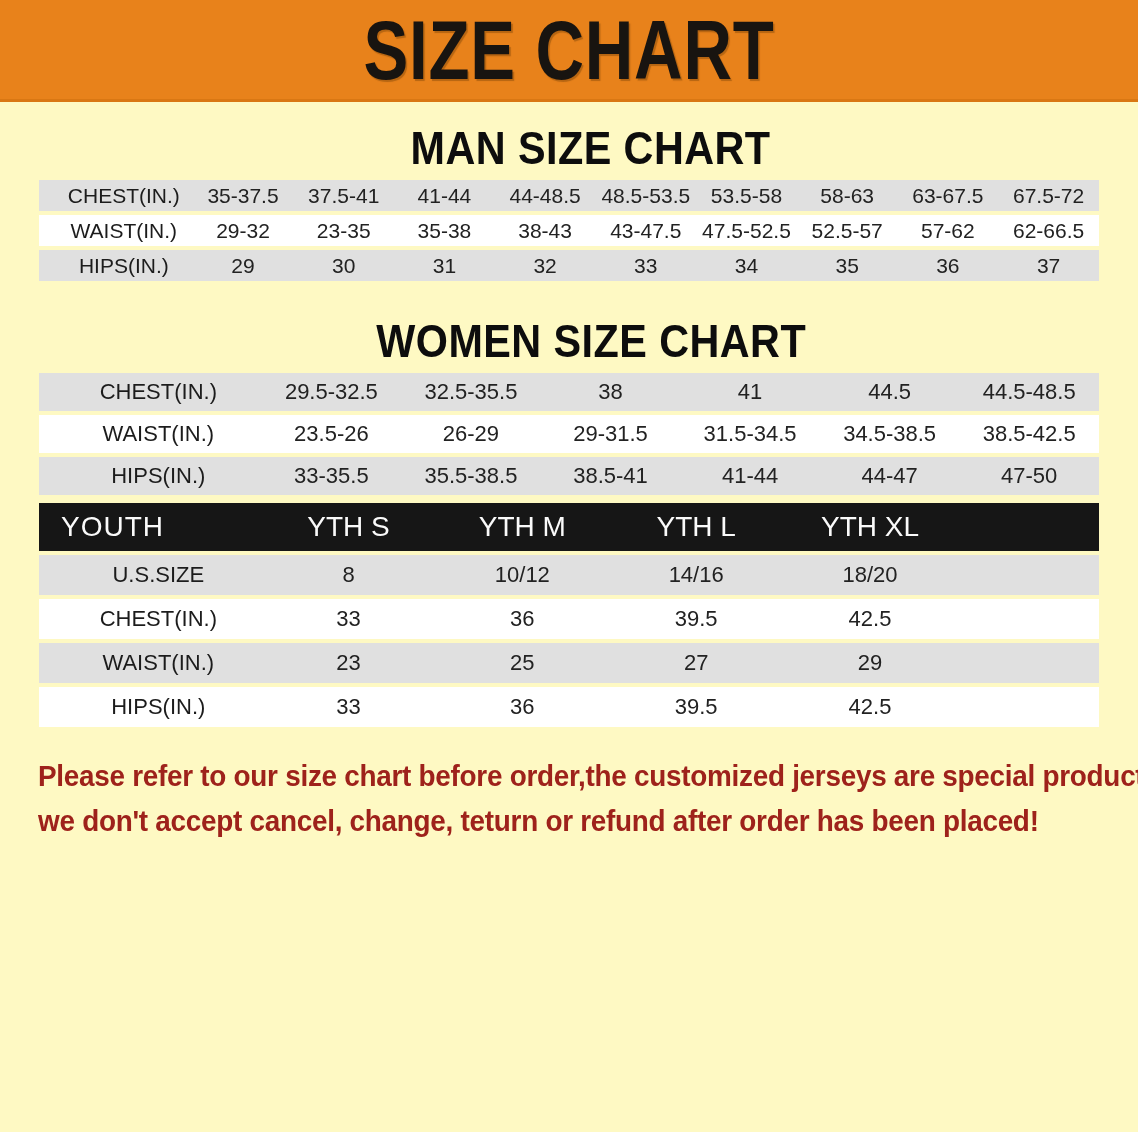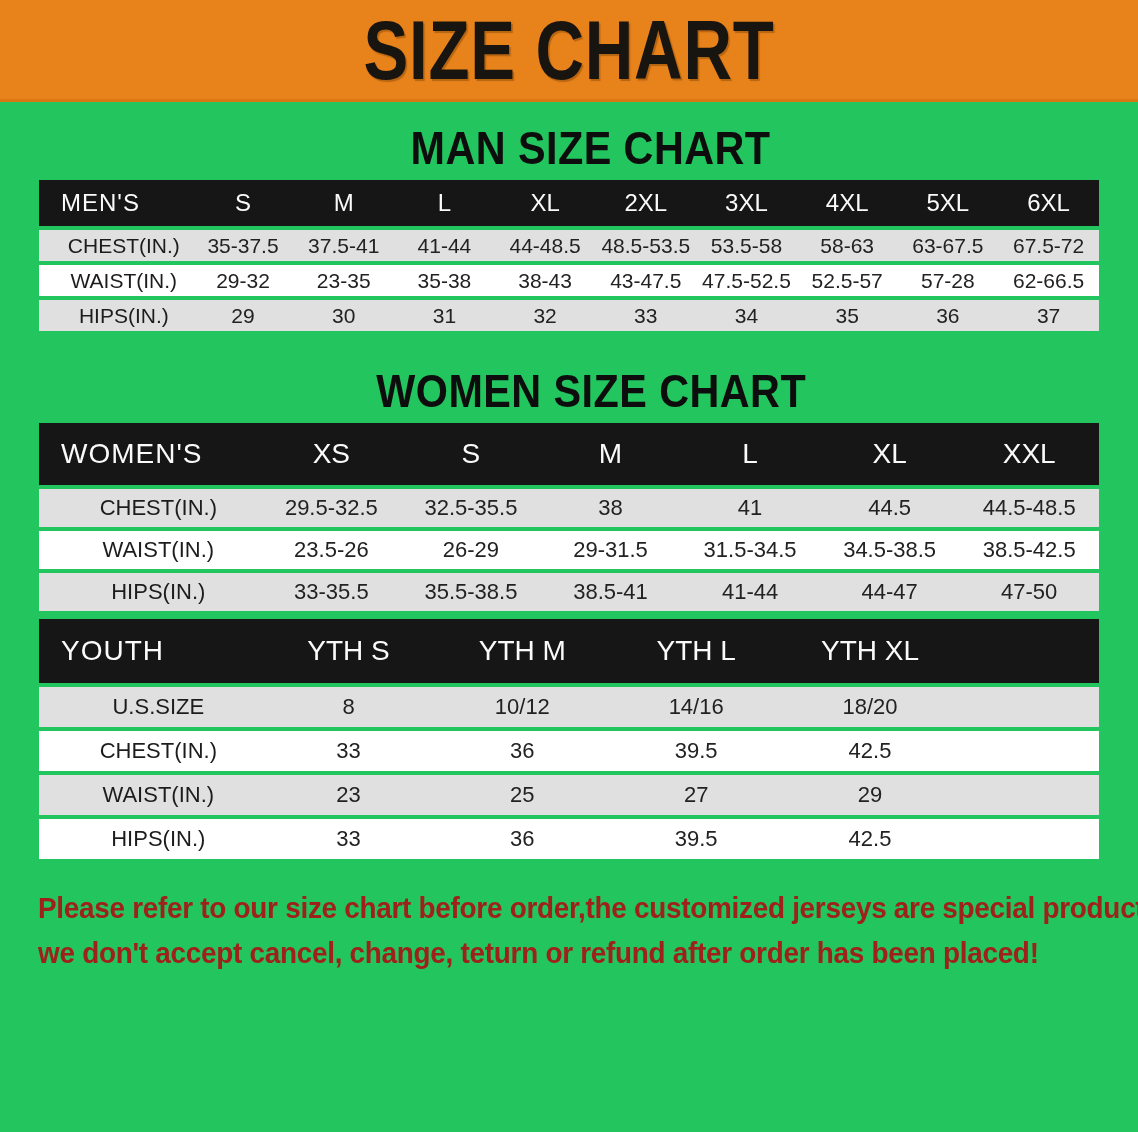--- a/index.html
+++ b/index.html
@@ -2,21 +2,21 @@
 <html><head>
 <meta charset="utf-8">
 <style>
   * { margin:0; padding:0; box-sizing:border-box; }
   html,body { background:#ffffff; }
   body {
     width:1138px; height:1132px; overflow:hidden;
     font-family:"Liberation Sans", sans-serif;
     color:#222;
   }
-  .page { width:1138px; height:1132px; background:#22c55e; }
+  .page { width:1138px; height:1132px; background:#fef9c3; }
 
   
   .banner {
     height:102px; background:#e8821b;
     display:flex; align-items:center; justify-content:center;
     border-bottom:3px solid #d97713;
   }
   .banner-title {
     font-size:84px; font-weight:bold; color:#181410;
     transform:scaleX(0.80); letter-spacing:1px; white-space:nowrap;
@@ -45,21 +45,21 @@
 
   th, td { text-align:center; vertical-align:middle; overflow:hidden; white-space:nowrap; }
 
   tr.hdr th { background:#161616; color:#fafafa; font-weight:normal; }
   th.corner { text-align:left; padding-left:22px; font-weight:bold; letter-spacing:1px; }
 
   .men   tr.hdr th { height:46px; font-size:24px; }
   .men   th.corner { font-size:31px; }
   .women tr.hdr th { height:62px; font-size:28px; }
   .women th.corner { font-size:34px; }
-  .youth tr.hdr th { height:64px; font-size:28px; }
+  .youth tr.hdr th { height:48px; font-size:28px; }
   .youth th.corner { font-size:34px; }
 
   tr.row-gray  td { background:#e0e0e0; }
   tr.row-white td { background:#ffffff; }
 
   .men   td { height:31px; font-size:21px; }
   .women td { height:38px; font-size:22px; }
   .youth td { height:40px; font-size:22px; }
   td.label { font-size:21px; color:#1c1c1c;padding-left:16px; }
   .women td.label, .youth td.label { font-size:22px; }
@@ -85,32 +85,20 @@
   <div class="section-heading sh-men">
     <span class="heading-text">MAN SIZE CHART</span>
   </div>
 
   <table class="size-table men">
     <colgroup>
         <col style="width:14.5%">
         <col span="9">
       </colgroup>
     <tbody>
-        <tr class="hdr">
-      <th class="corner">MEN'S</th>
-      <th>S</th>
-      <th>M</th>
-      <th>L</th>
-      <th>XL</th>
-      <th>2XL</th>
-      <th>3XL</th>
-      <th>4XL</th>
-      <th>5XL</th>
-      <th>6XL</th>
-    </tr>
     <tr class="row-gray">
       <td class="label">CHEST(IN.)</td>
       <td>35-37.5</td>
       <td>37.5-41</td>
       <td>41-44</td>
       <td>44-48.5</td>
       <td>48.5-53.5</td>
       <td>53.5-58</td>
       <td>58-63</td>
       <td>63-67.5</td>
@@ -118,21 +106,21 @@
     </tr>
     <tr class="row-white">
       <td class="label">WAIST(IN.)</td>
       <td>29-32</td>
       <td>23-35</td>
       <td>35-38</td>
       <td>38-43</td>
       <td>43-47.5</td>
       <td>47.5-52.5</td>
       <td>52.5-57</td>
-      <td>57-28</td>
+      <td>57-62</td>
       <td>62-66.5</td>
     </tr>
     <tr class="row-gray">
       <td class="label">HIPS(IN.)</td>
       <td>29</td>
       <td>30</td>
       <td>31</td>
       <td>32</td>
       <td>33</td>
       <td>34</td>
@@ -146,29 +134,20 @@
   <div class="section-heading sh-women">
     <span class="heading-text">WOMEN SIZE CHART</span>
   </div>
 
   <table class="size-table women">
     <colgroup>
         <col style="width:21%">
         <col span="6">
       </colgroup>
     <tbody>
-        <tr class="hdr">
-      <th class="corner">WOMEN'S</th>
-      <th>XS</th>
-      <th>S</th>
-      <th>M</th>
-      <th>L</th>
-      <th>XL</th>
-      <th>XXL</th>
-    </tr>
     <tr class="row-gray">
       <td class="label">CHEST(IN.)</td>
       <td>29.5-32.5</td>
       <td>32.5-35.5</td>
       <td>38</td>
       <td>41</td>
       <td>44.5</td>
       <td>44.5-48.5</td>
     </tr>
     <tr class="row-white">

